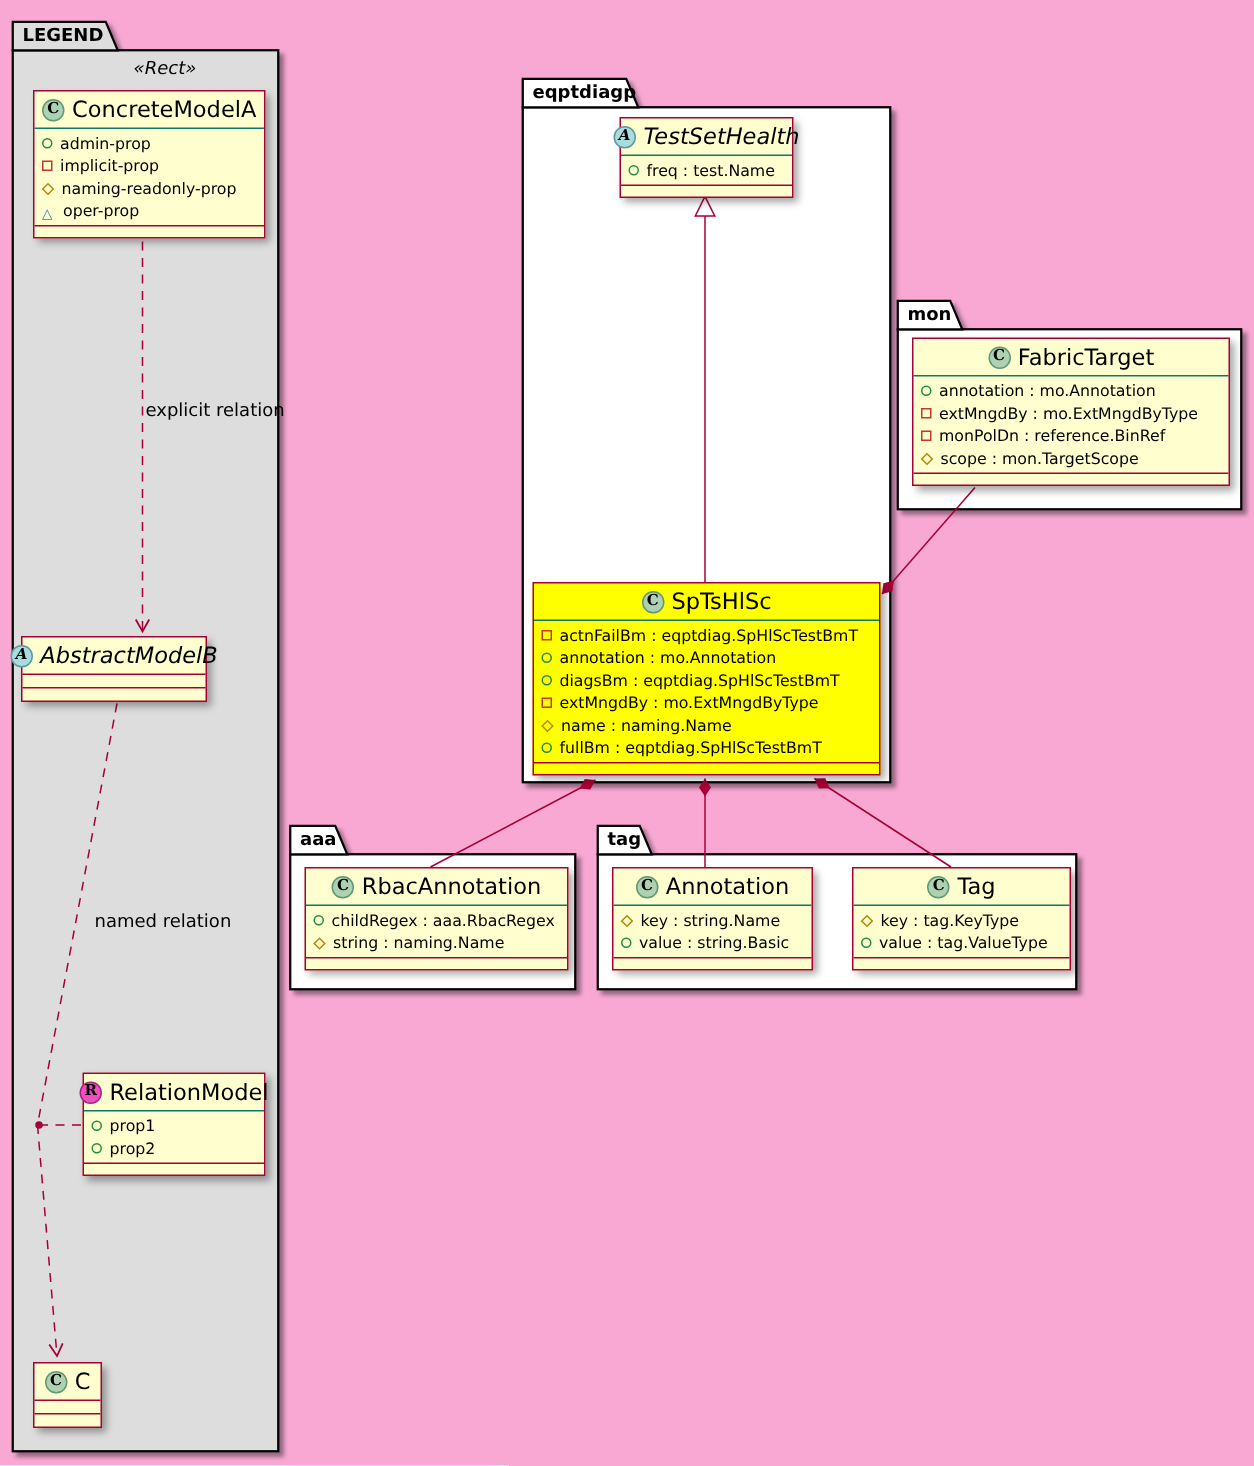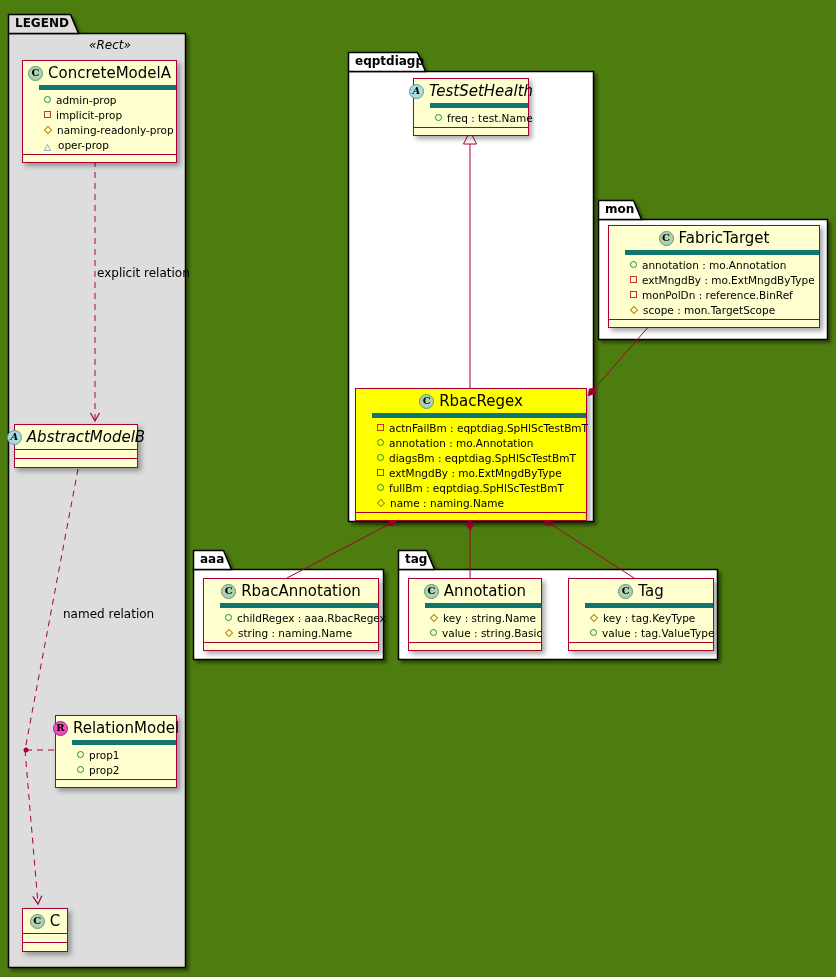--- a/index.html
+++ b/index.html
@@ -1,18 +1,18 @@
 <!DOCTYPE html>
 <html><head>
 <meta charset="utf-8">
 <style>
   * { margin:0; padding:0; box-sizing:border-box; }
   html,body { background:#ffffff; }
   body { width:836px; height:977px; font-family:"DejaVu Sans", sans-serif; color:#000; }
-  #canvas { position:relative; width:836px; height:977px; overflow:hidden; background:#4d7c0f; }
+  #canvas { position:relative; width:836px; height:977px; overflow:hidden; background:#f9a8d4; }
 
   svg.layer { position:absolute; left:0; top:0; pointer-events:none; }
   #pkg-layer { z-index:2; }
   #edge-layer { z-index:5; }
 
   .pkg-label { position:absolute; z-index:6; font-weight:bold; font-size:12px; white-space:nowrap; }
   .free-label { position:absolute; z-index:6; font-size:12px; white-space:nowrap; }
   .stereo { font-style:italic; text-align:center;padding-left:26px; }
 
   .uml-class { position:absolute; z-index:10; background:#FEFECE; border:1px solid #A80036;
@@ -20,21 +20,21 @@
   .uml-class.hl { background:#FFFF00; }
   .uml-head { height:24px; display:flex; align-items:center; justify-content:center; gap:5px; padding:0 5px; }
   .spot { width:15px; height:15px; border-radius:50%; flex:none; display:flex; align-items:center;
           justify-content:center; font-family:"DejaVu Serif", serif; font-weight:bold; font-size:10px; line-height:1; }
   .spot-c { background:#ADD1B2; border:1px solid #5E9A71; }
   .spot-a { background:#A9DCDF; border:1px solid #5B9AA0; }
   .spot-r { background:#F04DBE; border:1px solid #A02880; }
   .cname { font-size:15px; white-space:nowrap; }
   .it { font-style:italic; }
 
-  .sec { border-top:5px solid #0f766e; padding:2px 5px;margin-left:16px; }
+  .sec { border-top:1px solid #0f766e; padding:2px 5px; }
   .sec-empty { border-top:1px solid #A80036; height:9px; }
   .sec-empty.m8 { height:8px; }
 
   .prow { display:flex; align-items:center; gap:5px; height:15px; font-size:10.5px; white-space:nowrap; }
   .pi { flex:none; display:inline-block; }
   .pi-circle { width:7px; height:7px; border:1px solid #1E8B45; border-radius:50%; }
   .pi-square { width:7px; height:7px; border:1px solid #C0392B; }
   .pi-diamond { width:6px; height:6px; border:1px solid #B8860B; transform:rotate(45deg); margin:0 1px; }
   .pi-triangle { width:9px; height:10px; }
   .pi-triangle::before { content:"△"; font-size:9px; color:#2C7FB8; line-height:10px; }
@@ -177,47 +177,47 @@
         <span class="pi pi-circle"></span>
         <span>freq : test.Name</span>
       </div>
     </div>
     <div class="sec-empty m8"></div>
   </div>
 
   <div class="uml-class hl" style="left:355px; top:388px; width:232px;">
     <div class="uml-head">
       <span class="spot spot-c">C</span>
-      <span class="cname">RbacRegex</span>
+      <span class="cname">SpTsHlSc</span>
     </div>
     <div class="sec">
       <div class="prow">
         <span class="pi pi-square"></span>
         <span>actnFailBm : eqptdiag.SpHlScTestBmT</span>
       </div>
       <div class="prow">
         <span class="pi pi-circle"></span>
         <span>annotation : mo.Annotation</span>
       </div>
       <div class="prow">
         <span class="pi pi-circle"></span>
         <span>diagsBm : eqptdiag.SpHlScTestBmT</span>
       </div>
       <div class="prow">
         <span class="pi pi-square"></span>
         <span>extMngdBy : mo.ExtMngdByType</span>
       </div>
       <div class="prow">
+        <span class="pi pi-diamond"></span>
+        <span>name : naming.Name</span>
+      </div>
+      <div class="prow">
         <span class="pi pi-circle"></span>
         <span>fullBm : eqptdiag.SpHlScTestBmT</span>
       </div>
-      <div class="prow">
-        <span class="pi pi-diamond"></span>
-        <span>name : naming.Name</span>
-      </div>
     </div>
     <div class="sec-empty m8"></div>
   </div>
 
   <div class="uml-class" style="left:608px; top:225px; width:212px;">
     <div class="uml-head">
       <span class="spot spot-c">C</span>
       <span class="cname">FabricTarget</span>
     </div>
     <div class="sec">

